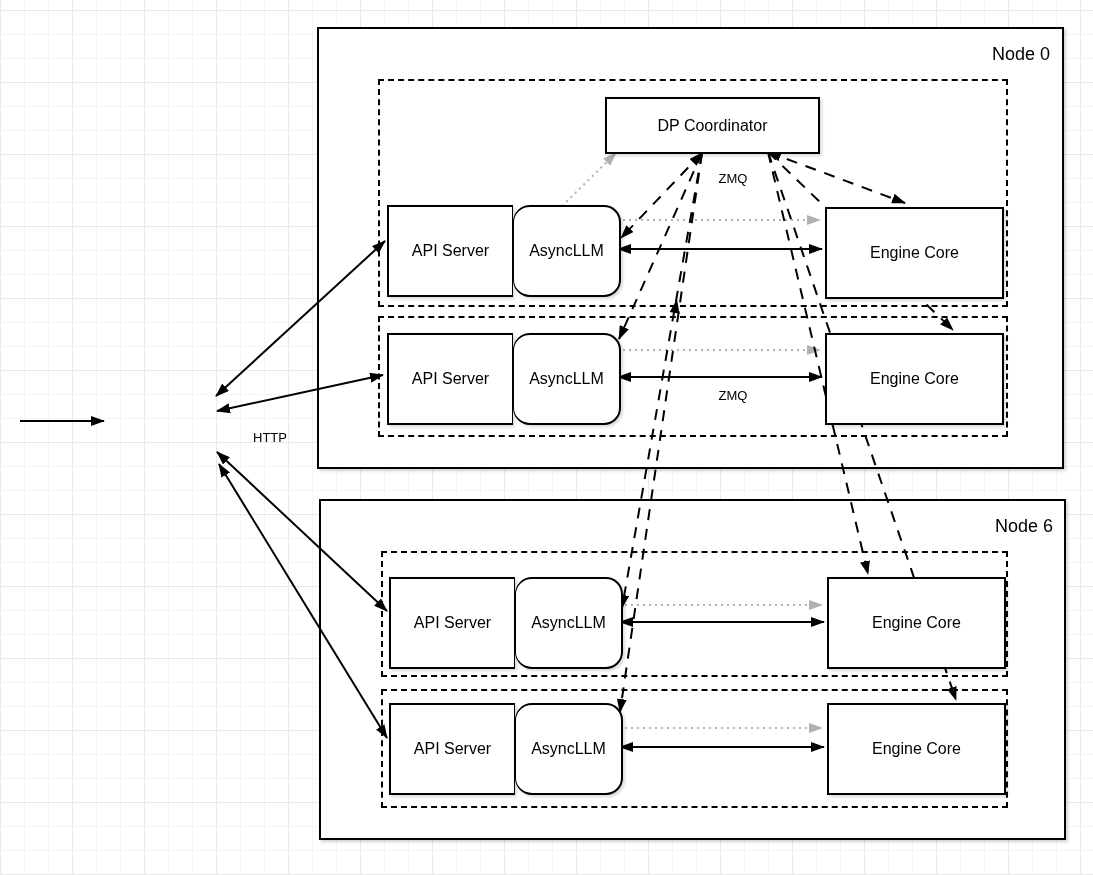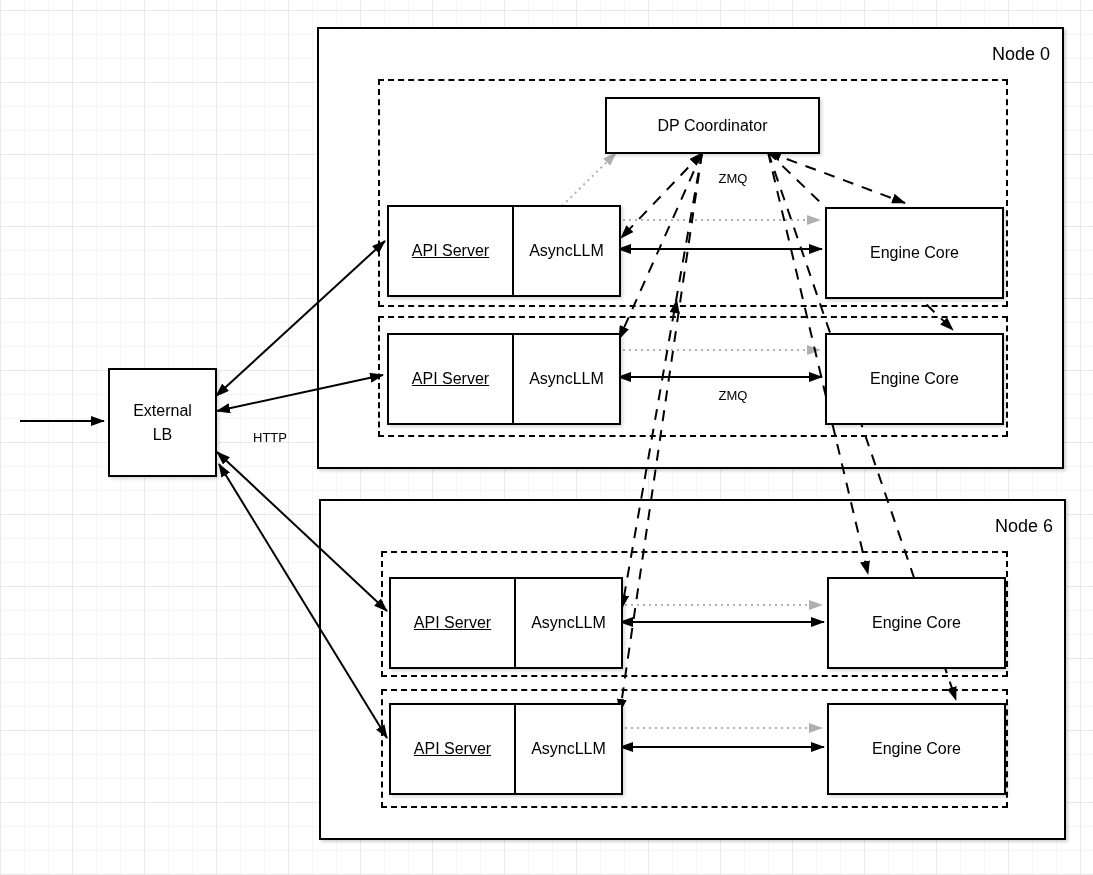--- a/index.html
+++ b/index.html
@@ -21,31 +21,31 @@
     position:absolute;z-index:2;font-size:18px;width:90px;text-align:right;
   }
   .subbox{
     position:absolute;border:2px dashed #000;z-index:2;background:transparent;
   }
   #edges{position:absolute;left:0;top:0;z-index:3;pointer-events:none;}
   .solid{
     position:absolute;background:#fff;border:2px solid #000;z-index:4;
     box-shadow:2px 2px 3px rgba(0,0,0,0.15);
     display:flex;align-items:center;justify-content:center;
-    font-size:16px;text-align:center;
+    font-size:16px;text-align:left;
   }
   .splitbox{position:absolute;z-index:4;display:flex;}
   .splitbox .cell{
     background:#fff;border:2px solid #000;
     display:flex;align-items:center;justify-content:center;
     font-size:16px;text-align:center;
     box-shadow:2px 2px 3px rgba(0,0,0,0.15);
   }
-  .splitbox .cell.left{border-right-width:1px;text-decoration:underline;}
-  .splitbox .cell.right{border-left-width:1px;}
+  .splitbox .cell.left{border-right-width:1px;}
+  .splitbox .cell.right{border-left-width:1px;border-radius:17px;}
   .edge-label{
     position:absolute;z-index:5;font-size:13px;text-align:center;width:64px;
   }
   .lb-text{line-height:24px;}
 </style>
 </head>
 <body>
 
 <div id="canvas">
 
@@ -101,26 +101,20 @@
       <line x1="768" y1="152" x2="956" y2="700" marker-end="url(#ab)"></line>
     </g>
 
     <polygon points="677,299 679.5,313.7 669.7,311.9" fill="#000"></polygon>
   </svg>
 
   <div class="solid" style="left:605px;top:97px;width:211px;height:53px;">
     <span>DP Coordinator</span>
   </div>
 
-  <div class="solid" style="left:108px;top:368px;width:105px;height:105px;">
-    <div class="lb-text">
-      <div>External</div>
-      <div>LB</div>
-    </div>
-  </div>
 
   <div class="splitbox" style="left:387px;top:205px;">
     <div class="cell left" style="width:123px;height:88px;">
       <span>API Server</span>
     </div>
     <div class="cell right" style="width:105px;height:88px;">
       <span>AsyncLLM</span>
     </div>
   </div>
   <div class="solid" style="left:825px;top:207px;width:175px;height:88px;">

